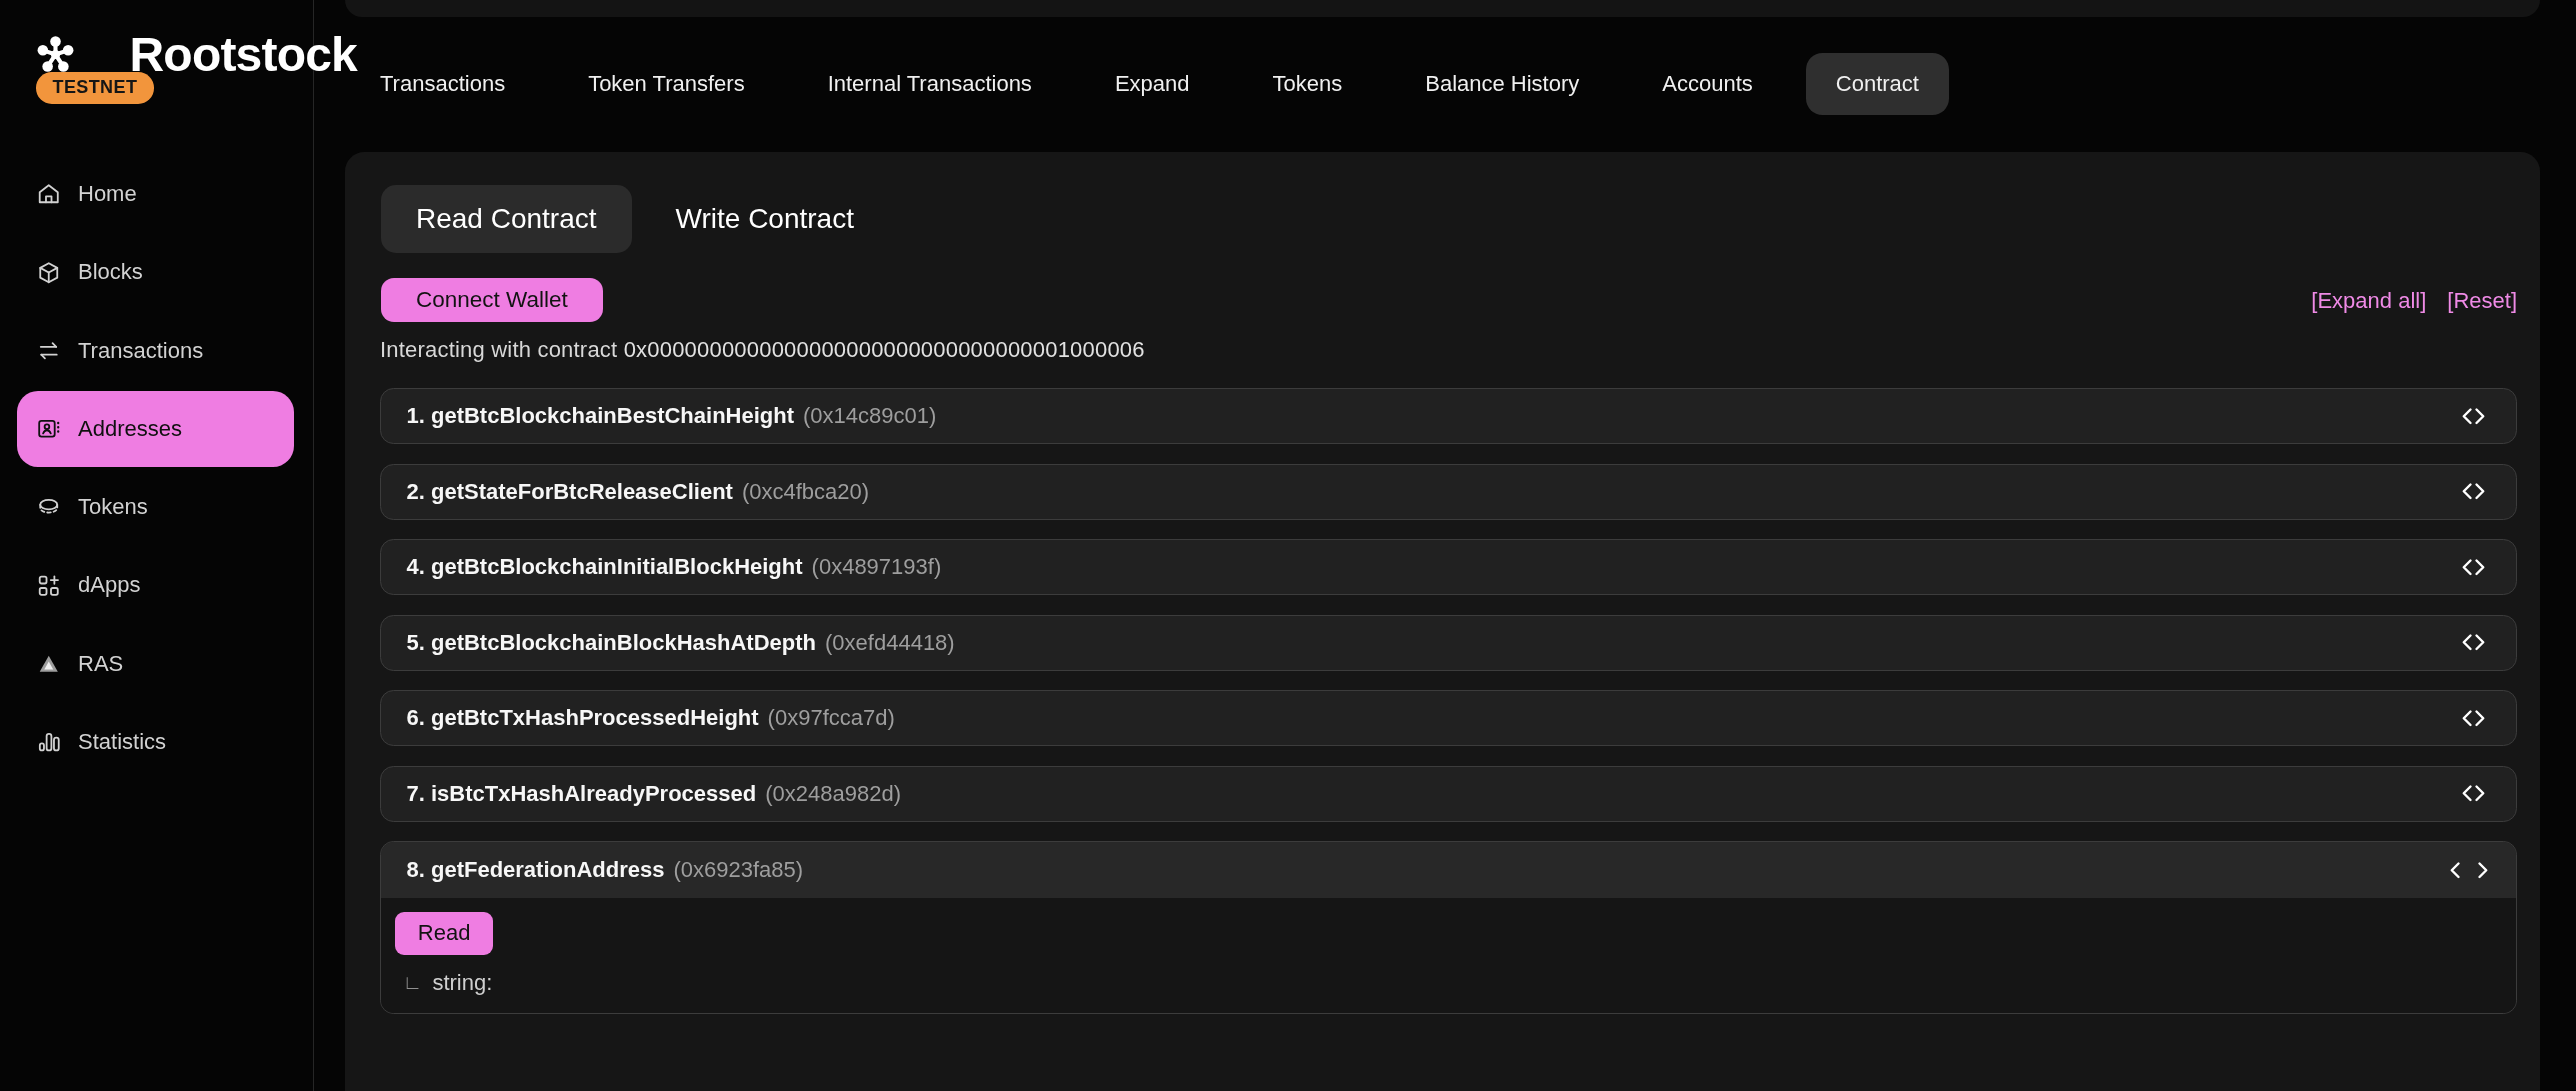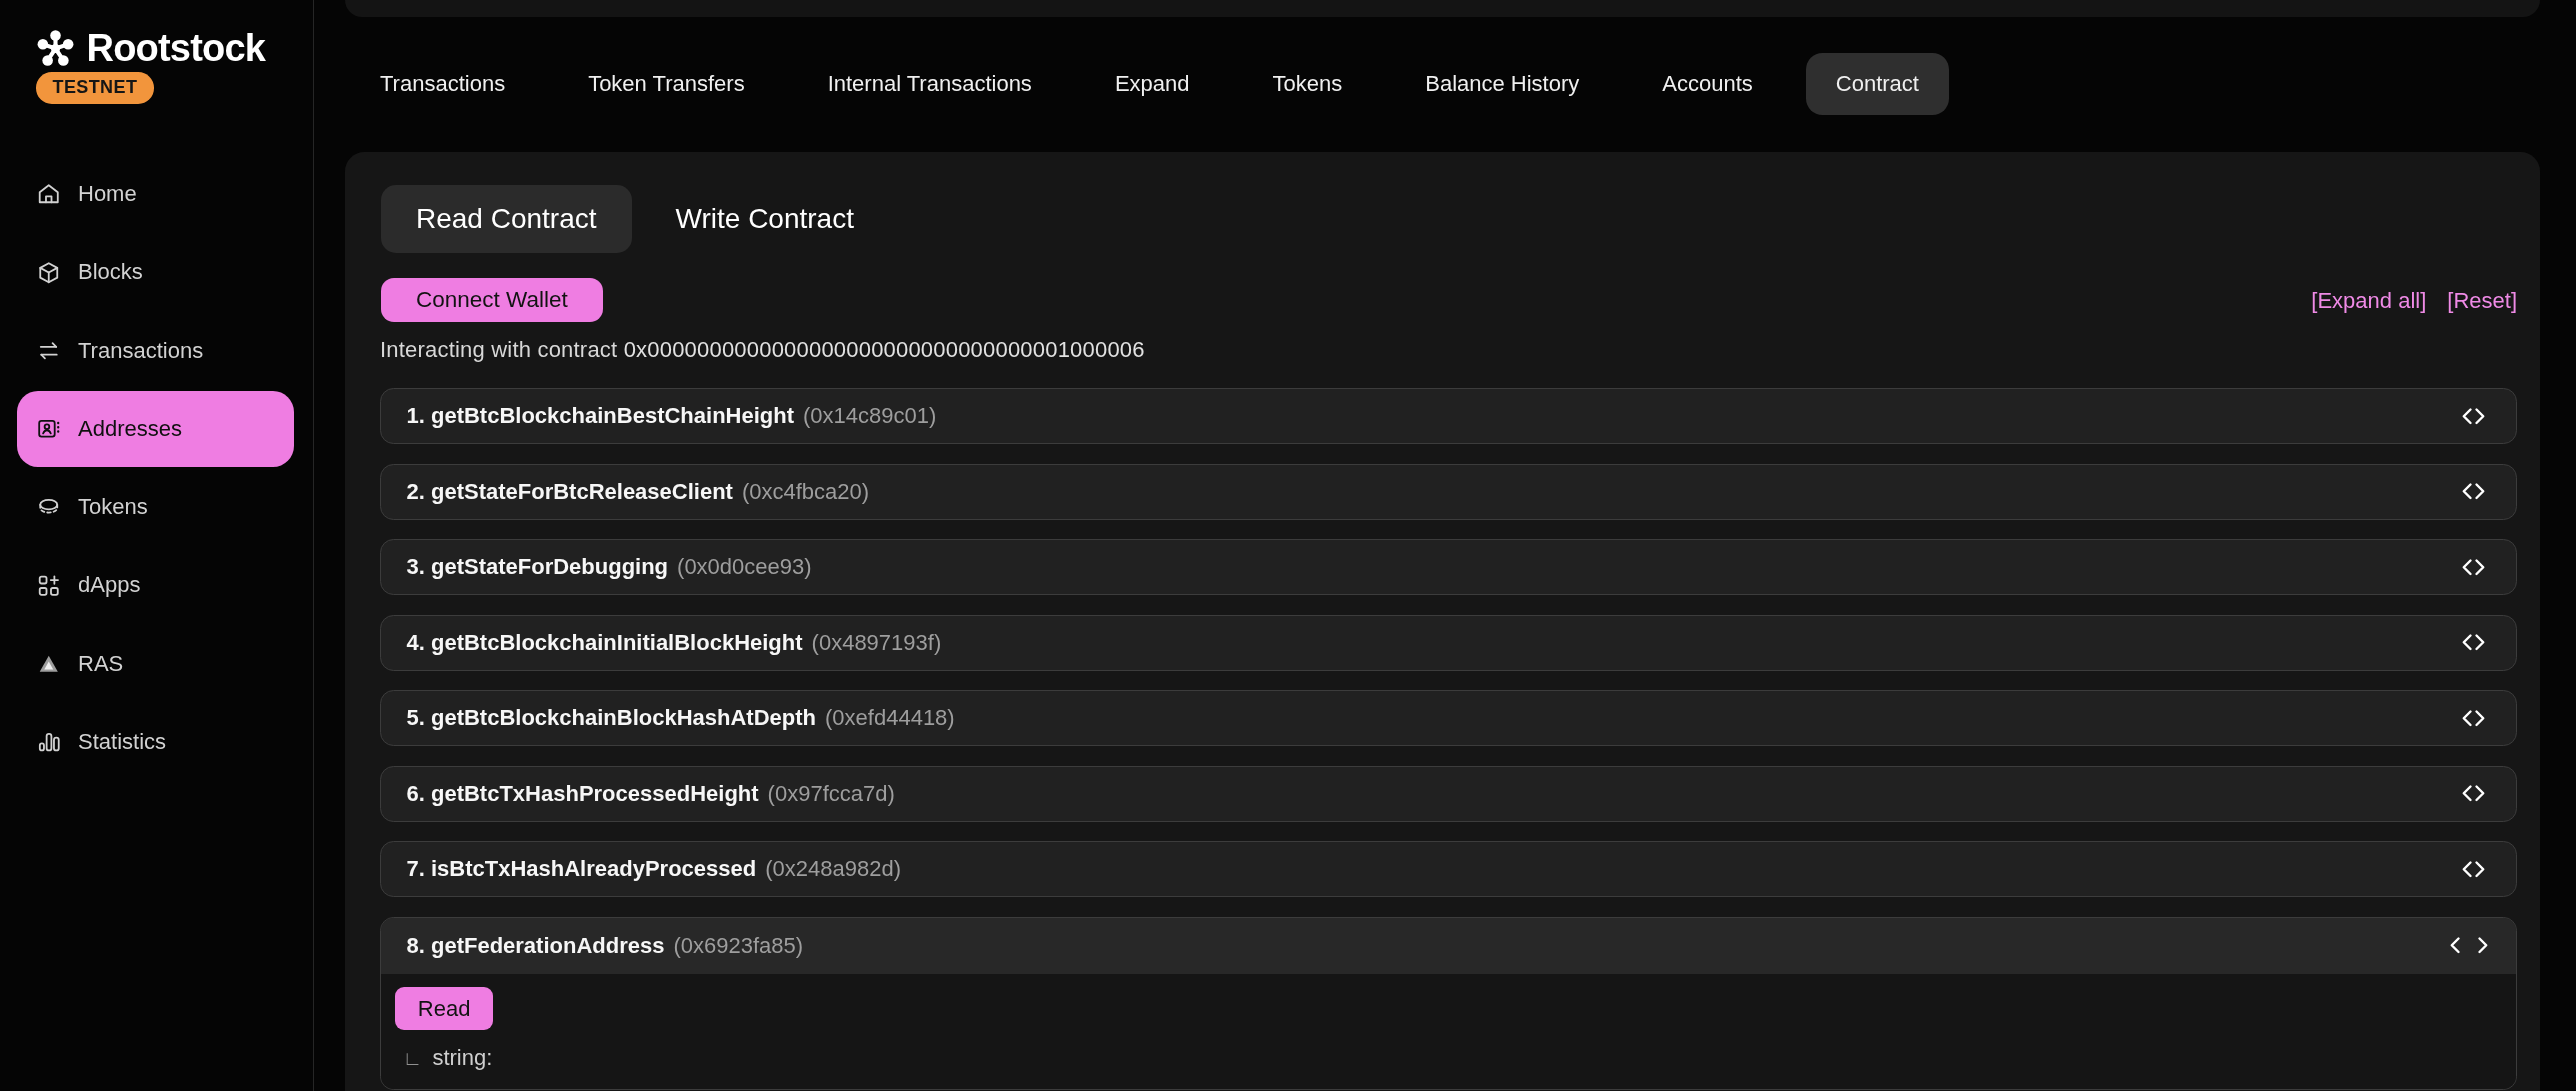--- a/index.html
+++ b/index.html
@@ -22,21 +22,21 @@
     font-family:"Liberation Sans", sans-serif;
     -webkit-font-smoothing:antialiased;
   }
   
   .sidebar{
     position:absolute;left:0;top:0;bottom:0;width:314px;
     background:#050505;border-right:1.5px solid #262626;
   }
   .logo-row{position:absolute;left:35px;top:27px;display:flex;align-items:center;gap:10.5px;}
   .logo-mark{width:41px;height:41px;flex:0 0 auto;}
-  .logo-name{font-size:38px;font-weight:700;color:#ffffff;letter-spacing:-0.8px;}
+  .logo-name{font-size:48px;font-weight:700;color:#ffffff;letter-spacing:-0.8px;margin-left:43px;}
   .testnet-badge{
     position:absolute;left:36px;top:72px;height:31.5px;display:inline-flex;align-items:center;
     padding:0 16.5px;border-radius:15.8px;background:var(--orange);
     color:#161616;font-size:18px;font-weight:700;letter-spacing:0.4px;
   }
   .side-nav{position:absolute;left:0;top:156px;right:0;display:flex;flex-direction:column;}
   .side-item{
     height:76px;margin:0 19px 2.3px 16.5px;border-radius:21px;
     display:flex;align-items:center;gap:16.5px;padding-left:19.5px;
     color:#d2d2d2;font-size:22px;font-weight:500;cursor:pointer;
@@ -272,30 +272,20 @@
           <span class="fn-title">2. getStateForBtcReleaseClient</span>
           <span class="fn-sel">(0xc4fbca20)</span>
           <span class="fn-code">
             <svg width="35" height="22.5" viewBox="0 0 46 30" fill="none" stroke="#ffffff" stroke-width="3.2" stroke-linecap="round" stroke-linejoin="round">
               <path d="M19 6 L10 15 L19 24"></path>
               <path d="M27 6 L36 15 L27 24"></path>
             </svg>
           </span>
         </div>
         <div class="fn-row">
-          <span class="fn-title">3. getStateForDebugging</span>
-          <span class="fn-sel">(0x0d0cee93)</span>
-          <span class="fn-code">
-            <svg width="35" height="22.5" viewBox="0 0 46 30" fill="none" stroke="#ffffff" stroke-width="3.2" stroke-linecap="round" stroke-linejoin="round">
-              <path d="M19 6 L10 15 L19 24"></path>
-              <path d="M27 6 L36 15 L27 24"></path>
-            </svg>
-          </span>
-        </div>
-        <div class="fn-row">
           <span class="fn-title">4. getBtcBlockchainInitialBlockHeight</span>
           <span class="fn-sel">(0x4897193f)</span>
           <span class="fn-code">
             <svg width="35" height="22.5" viewBox="0 0 46 30" fill="none" stroke="#ffffff" stroke-width="3.2" stroke-linecap="round" stroke-linejoin="round">
               <path d="M19 6 L10 15 L19 24"></path>
               <path d="M27 6 L36 15 L27 24"></path>
             </svg>
           </span>
         </div>
         <div class="fn-row">

